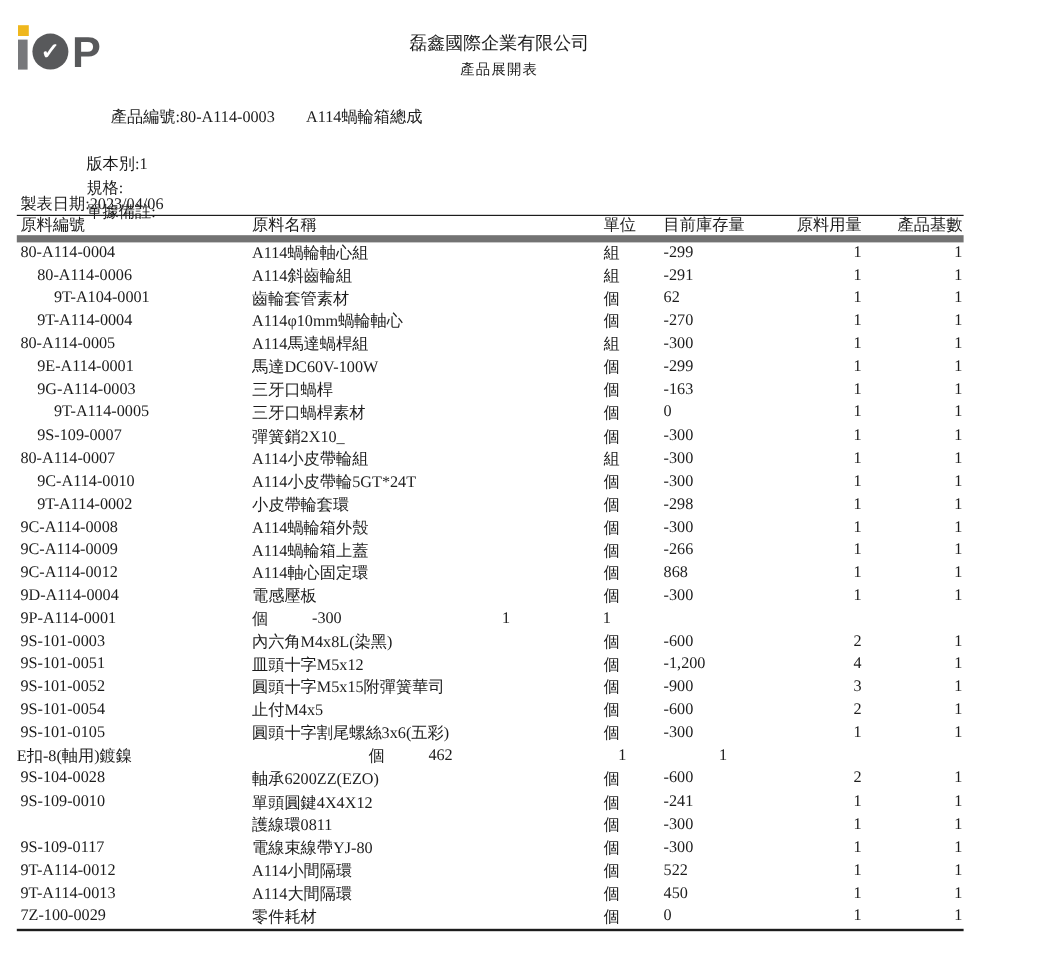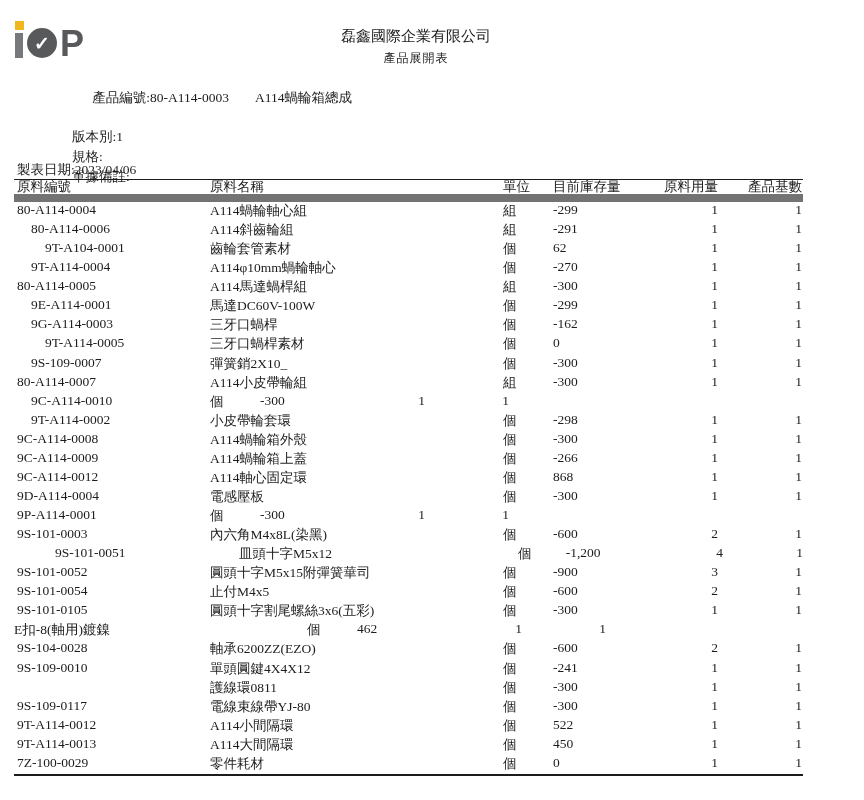--- a/index.html
+++ b/index.html
@@ -36,21 +36,21 @@
   .info-block { position:absolute; left:25px; top:68px; font-size:13.5px; line-height:19.8px; }
   .info-line { white-space:pre;margin-left:47px; }
   .product-name-gap { display:inline-block; width:26px; }
 
   .date-line { position:absolute; left:17px; top:161px; font-size:13.5px; }
 
   
   .bom-table { position:absolute; left:14px; top:179px; width:789px; font-size:13.5px; }
   .thead {
     display:flex; align-items:center; height:23px;
-    border-top:1px solid #1c1c1c; border-bottom:8px solid #737373;
+    border-top:1px solid #1c1c1c; border-bottom:6px solid #737373;
   }
   .tbody { border-bottom:2px solid #1c1c1c; }
   .trow { display:flex; height:19.07px; }
   .cell { overflow:hidden; white-space:nowrap; }
   .c-code  { width:196px; padding-left:3px; }
   .c-name  { width:293px; }
   .c-unit  { width:50px; }
   .c-stock { width:85px; }
   .c-usage { width:80px; text-align:right; }
   .c-base  { width:84px; text-align:right; }
@@ -140,21 +140,21 @@
           <div class="cell c-name">馬達DC60V-100W</div>
           <div class="cell c-unit">個</div>
           <div class="cell c-stock">-299</div>
           <div class="cell c-usage">1</div>
           <div class="cell c-base">1</div>
         </div>
         <div class="trow">
           <div class="cell c-code" style="padding-left: 17px;">9G-A114-0003</div>
           <div class="cell c-name">三牙口蝸桿</div>
           <div class="cell c-unit">個</div>
-          <div class="cell c-stock">-162</div>
+          <div class="cell c-stock">-163</div>
           <div class="cell c-usage">1</div>
           <div class="cell c-base">1</div>
         </div>
         <div class="trow">
           <div class="cell c-code" style="padding-left: 31px;">9T-A114-0005</div>
           <div class="cell c-name">三牙口蝸桿素材</div>
           <div class="cell c-unit">個</div>
           <div class="cell c-stock">0</div>
           <div class="cell c-usage">1</div>
           <div class="cell c-base">1</div>
@@ -170,20 +170,21 @@
         <div class="trow">
           <div class="cell c-code" style="padding-left: 3px;">80-A114-0007</div>
           <div class="cell c-name">A114小皮帶輪組</div>
           <div class="cell c-unit">組</div>
           <div class="cell c-stock">-300</div>
           <div class="cell c-usage">1</div>
           <div class="cell c-base">1</div>
         </div>
         <div class="trow">
           <div class="cell c-code" style="padding-left: 17px;">9C-A114-0010</div>
+          <div class="cell c-name">A114小皮帶輪5GT*24T</div>
           <div class="cell c-unit">個</div>
           <div class="cell c-stock">-300</div>
           <div class="cell c-usage">1</div>
           <div class="cell c-base">1</div>
         </div>
         <div class="trow">
           <div class="cell c-code" style="padding-left: 17px;">9T-A114-0002</div>
           <div class="cell c-name">小皮帶輪套環</div>
           <div class="cell c-unit">個</div>
           <div class="cell c-stock">-298</div>
@@ -231,21 +232,21 @@
         </div>
         <div class="trow">
           <div class="cell c-code" style="padding-left: 3px;">9S-101-0003</div>
           <div class="cell c-name">內六角M4x8L(染黑)</div>
           <div class="cell c-unit">個</div>
           <div class="cell c-stock">-600</div>
           <div class="cell c-usage">2</div>
           <div class="cell c-base">1</div>
         </div>
         <div class="trow">
-          <div class="cell c-code" style="padding-left: 3px; margin-left: 38px;">9S-101-0051</div>
+          <div class="cell c-code" style="padding-left: 3px;">9S-101-0051</div>
           <div class="cell c-name">皿頭十字M5x12</div>
           <div class="cell c-unit">個</div>
           <div class="cell c-stock">-1,200</div>
           <div class="cell c-usage">4</div>
           <div class="cell c-base">1</div>
         </div>
         <div class="trow">
           <div class="cell c-code" style="padding-left: 3px;">9S-101-0052</div>
           <div class="cell c-name">圓頭十字M5x15附彈簧華司</div>
           <div class="cell c-unit">個</div>

